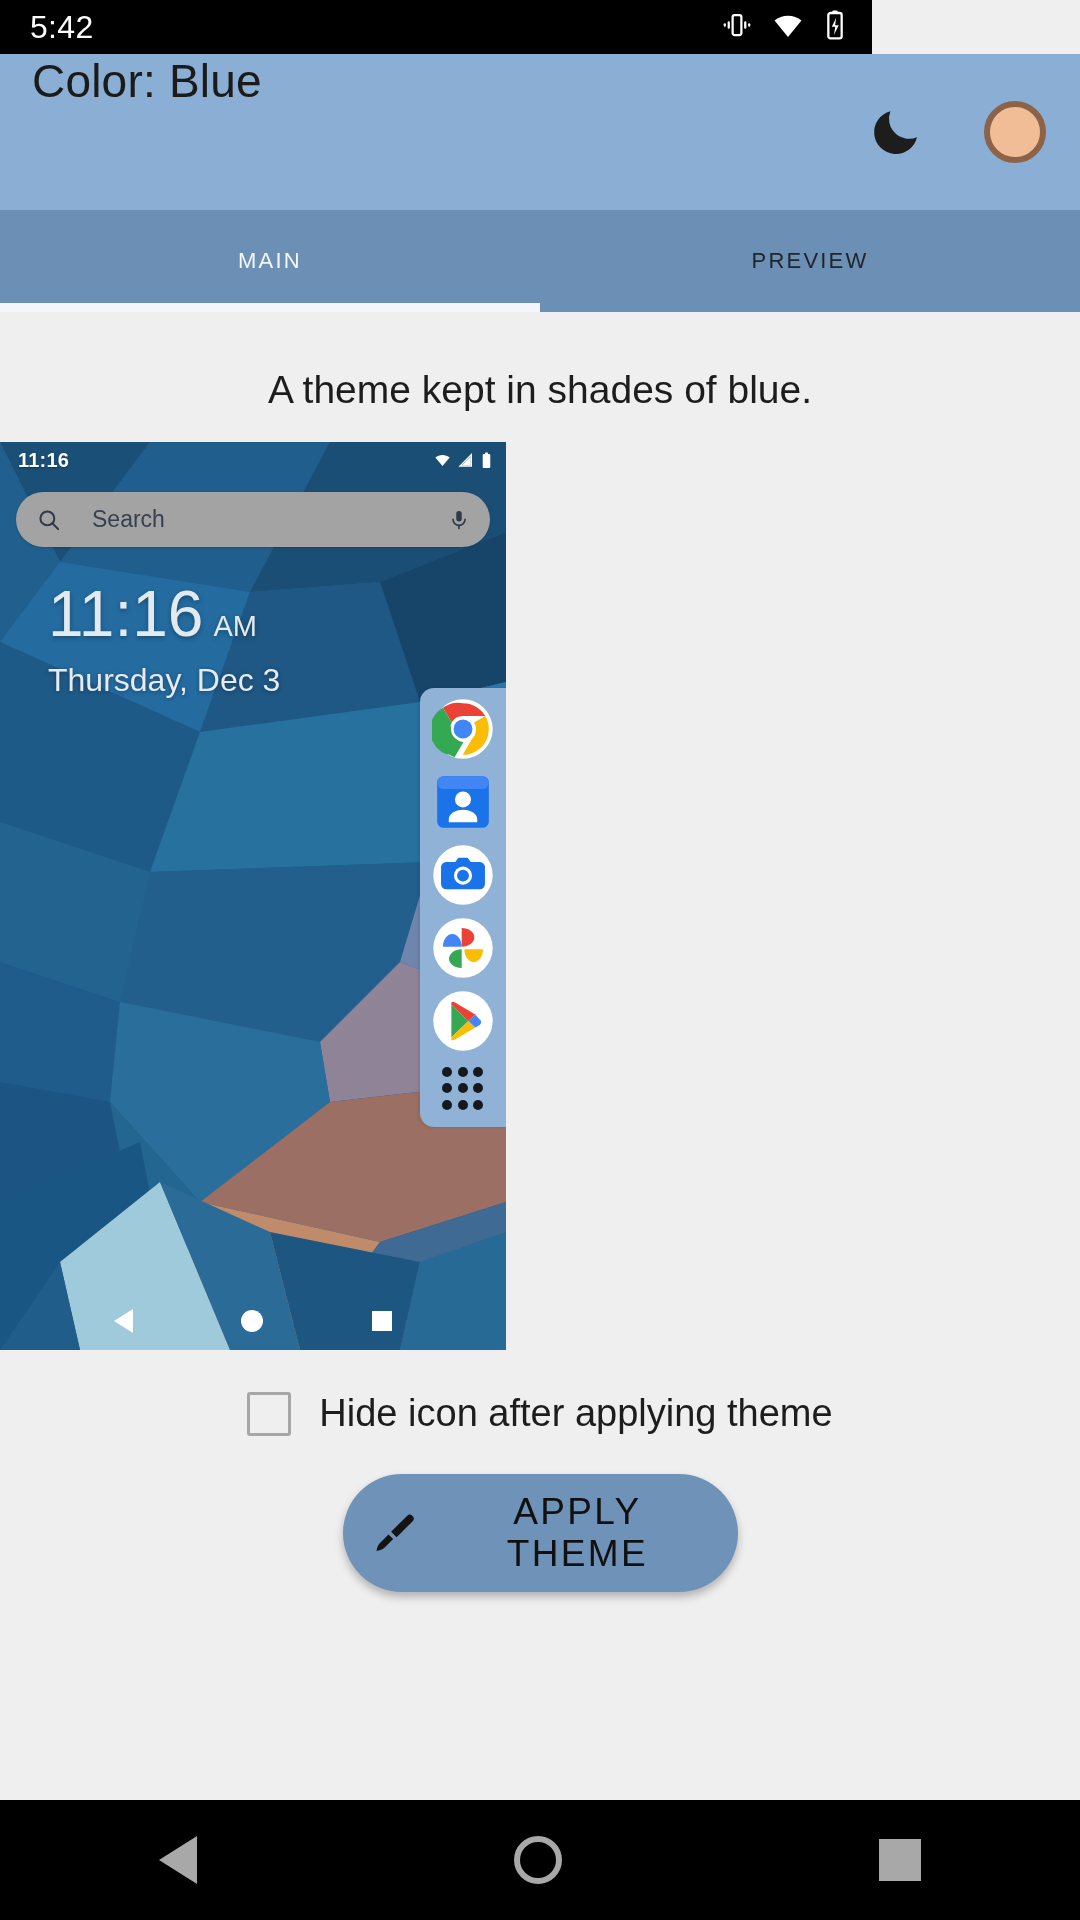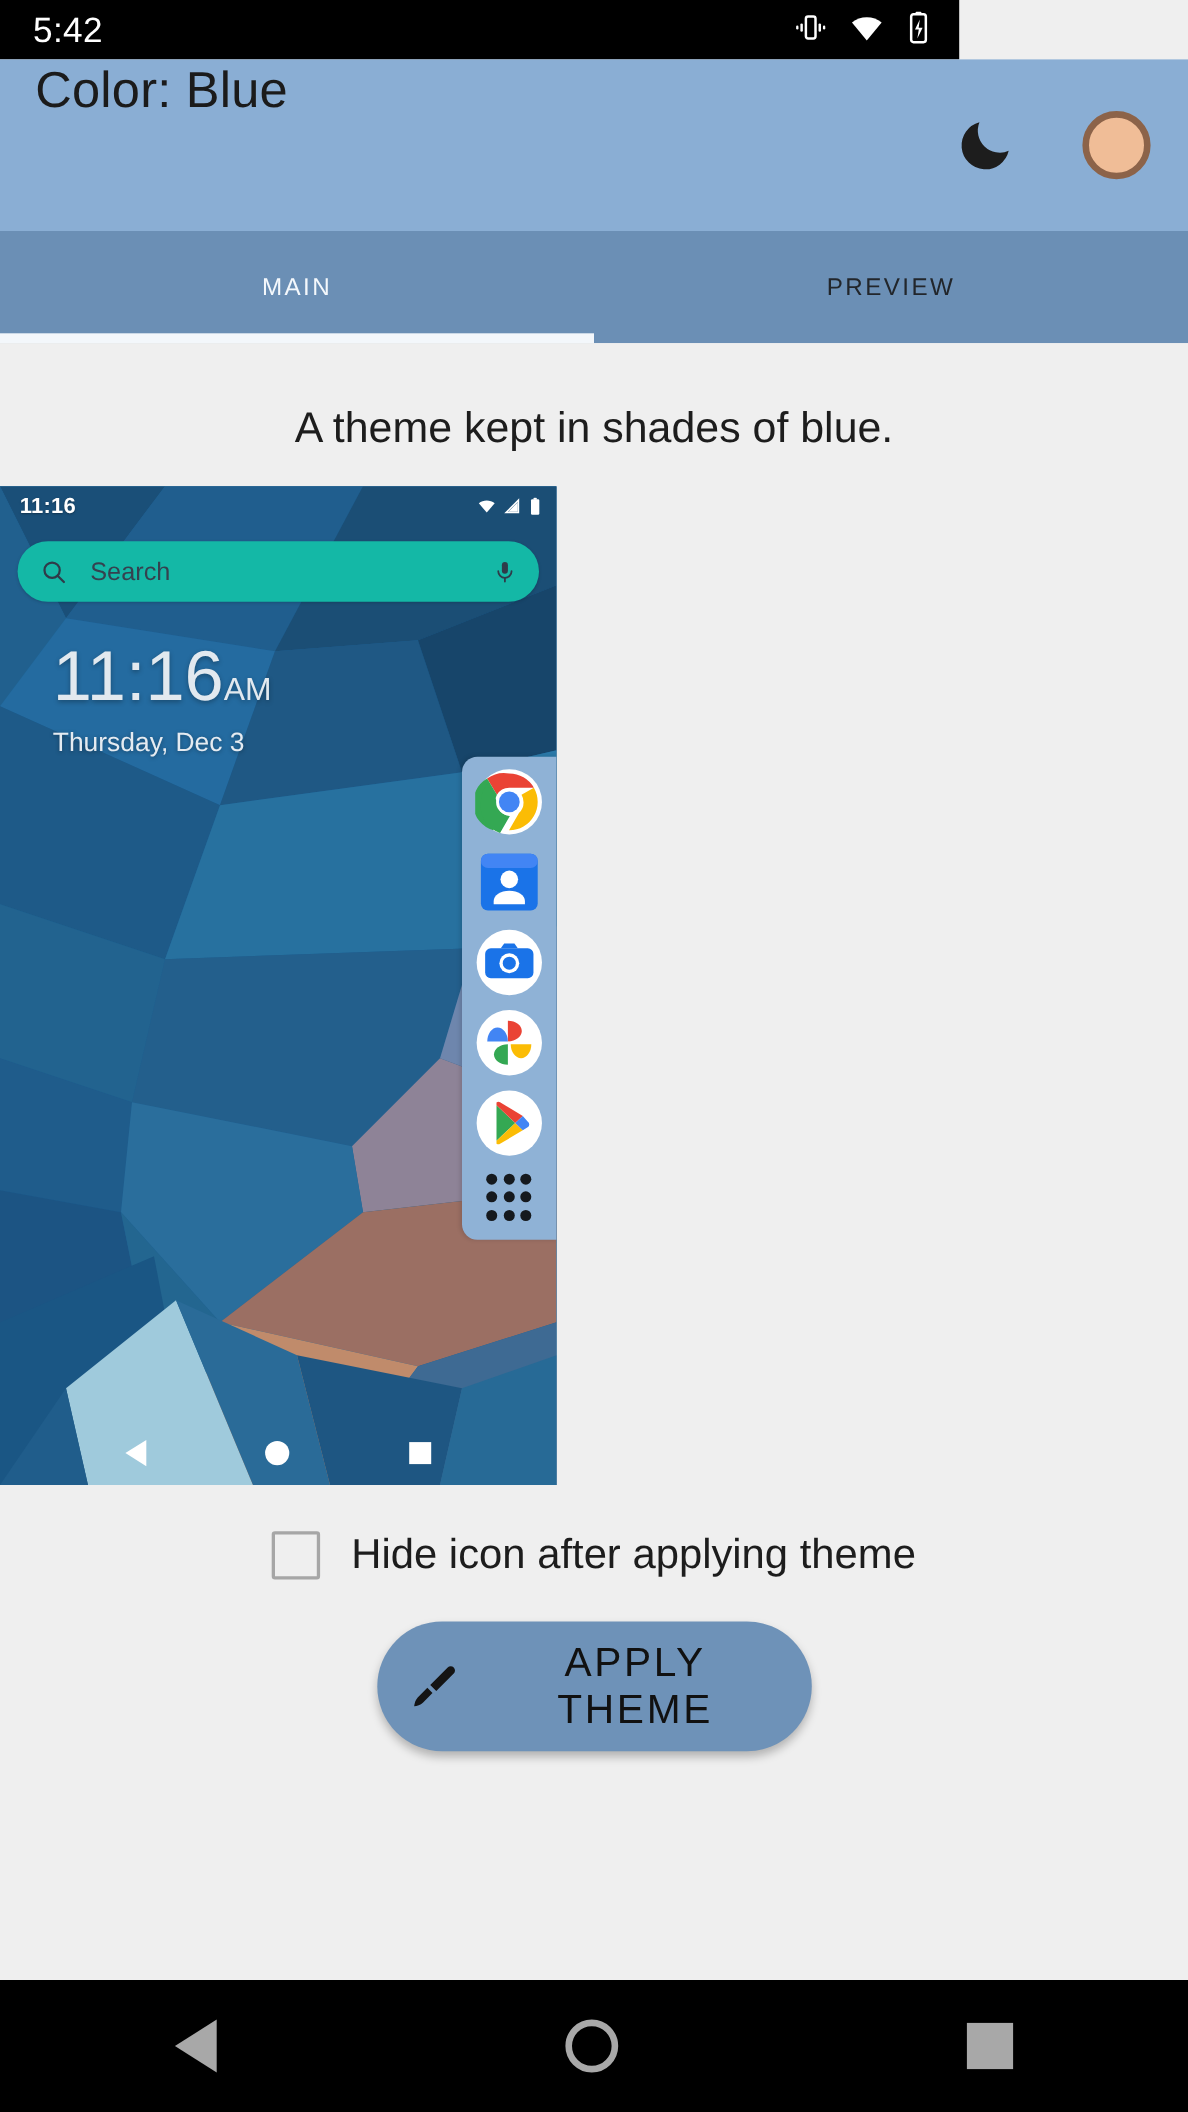--- a/index.html
+++ b/index.html
@@ -68,33 +68,33 @@
     position:absolute; top:0; left:0; width:100%; height:36px;
     display:flex; align-items:center; justify-content:space-between;
     padding:0 14px 0 18px; z-index:5;
   }
   .p-time { color:#fff; font-size:20px; font-weight:700; letter-spacing:.2px;
             text-shadow:0 1px 2px rgba(0,0,0,.35); }
   .p-sb-icons { display:flex; align-items:center; gap:7px; }
 
   .p-search {
     position:absolute; top:50px; left:16px; width:474px; height:55px;
-    background:#14b8a6; border-radius:28px; display:flex; align-items:center;
-    padding:0 20px; z-index:5; box-shadow:0 1px 3px rgba(0,0,0,.18);
+    background:#a3a3a3; border-radius:28px; display:flex; align-items:center;
+    padding:0 20px; z-index:5; box-shadow:0 1px 3px rgba(0,0,0,.18);gap:10px;
   }
   .p-search-text { margin-left:20px; font-size:23px; color:#35414F; flex:1; }
 
   .p-clock { position:absolute; top:140px; left:48px; z-index:5; }
   .p-clock-time {
     font-size:64px; color:#E2E9EF; font-weight:300; line-height:1;
     text-shadow:0 2px 5px rgba(0,0,0,.3);
   }
-  .p-clock-ampm { font-size:29px; font-weight:400; margin-left:0; }
+  .p-clock-ampm { font-size:29px; font-weight:400; margin-left:10px; }
   .p-clock-date {
-    margin-top:16px; font-size:24px; color:#E5EBF1; font-weight:500;
+    margin-top:16px; font-size:32px; color:#E5EBF1; font-weight:500;
     text-shadow:0 1px 4px rgba(0,0,0,.35);
   }
 
   .p-dock {
     position:absolute; right:0; top:246px; width:86px;
     background:#8FB2D6; border-radius:14px 0 0 14px;
     display:flex; flex-direction:column; align-items:center;
     padding:10px 0 12px 0; gap:11px; z-index:6;
     box-shadow:-1px 0 4px rgba(0,0,0,.12);
   }

